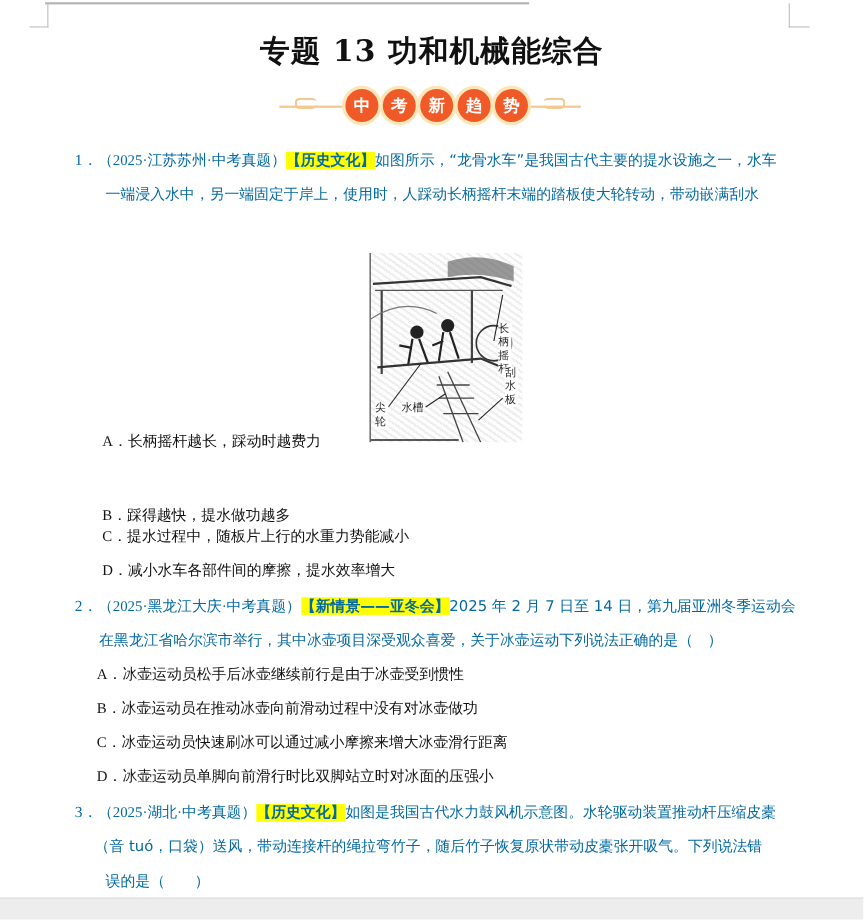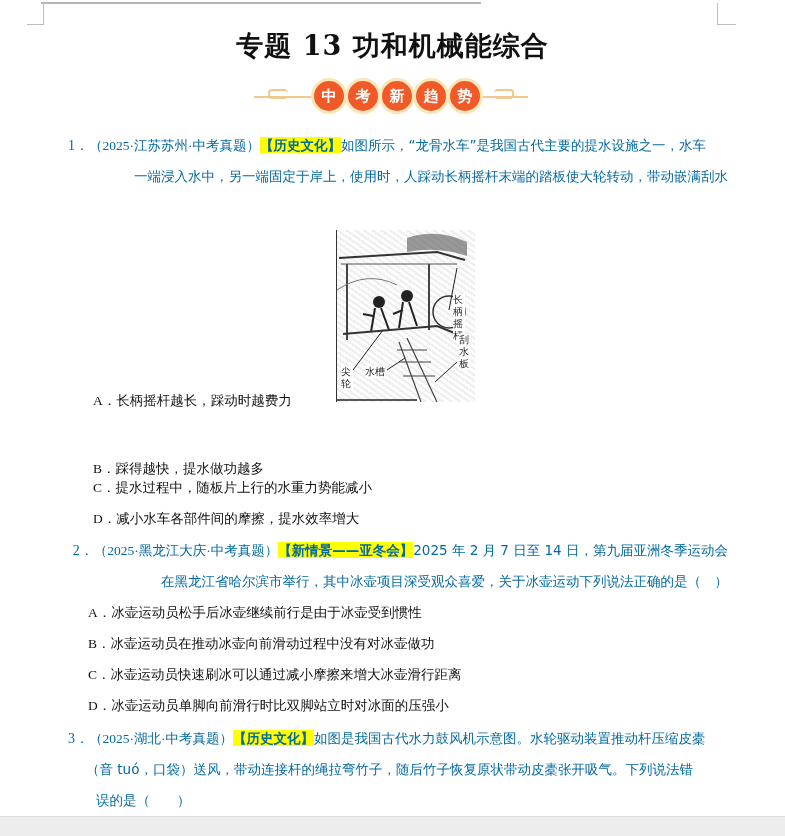--- a/index.html
+++ b/index.html
@@ -33,21 +33,21 @@
     width: 30px; height: 30px; border-radius: 50%;
     background: #f05a28; border: 3px solid #fbe6b8;
     color: #fff; font-weight: bold; font-size: 15px;
     display: flex; align-items: center; justify-content: center;
     margin-right: -2px;
   }
   .q { position: absolute; left: 68px; font-size: 13.5px; line-height: 31px; color: #0369a1; }
   .q .num { font-family: "Liberation Serif", "DejaVu Serif", serif; font-size: 14px; }
   .q .src { font-family: "Liberation Serif", "DejaVu Serif", serif; font-size: 13.5px; }
   .tag { background: #ffff00; font-weight: bold; }
-  .cont { padding-left: 28px; text-align: right; }
+  .cont { padding-left: 28px; }
   .opt { position: absolute; font-size: 13.5px; color: #111; white-space: nowrap; }
   .opt .letter { font-family: "Liberation Serif", "DejaVu Serif", serif; }
   .figure {
     position: absolute; left: 336px; top: 230px; width: 138px; height: 172px;
     border-left: 1px solid #333;
     background:
       repeating-linear-gradient(35deg, rgba(0,0,0,0.06) 0 2px, transparent 2px 5px),
       #fdfdfd;
   }
   .figure svg { position: absolute; left: 0; top: 0; }
@@ -109,21 +109,21 @@
     <div class="fig-label" style="left:122px; top:104px; width:12px;font-family:Liberation Serif, serif;">刮水板</div>
     <div class="fig-label" style="left:28px; top:136px;">水槽</div>
     <div class="fig-label" style="left:4px; top:136px; width:12px;">尖轮</div>
   </div>
 
   <div class="opt" style="left:93px; top:392px;"><span class="letter">A．</span><span>长柄摇杆越长，踩动时越费力</span></div>
   <div class="opt" style="left:93px; top:460px;text-align:center;"><span class="letter">B．</span><span>踩得越快，提水做功越多</span></div>
   <div class="opt" style="left:93px; top:479px;"><span class="letter">C．</span><span>提水过程中，随板片上行的水重力势能减小</span></div>
   <div class="opt" style="left:93px; top:510px;"><span class="letter">D．</span><span>减小水车各部件间的摩擦，提水效率增大</span></div>
 
-  <div class="q" style="top:535px; width:660px;text-align:right;">
+  <div class="q" style="top:535px; width:660px;">
     <div>
       <span class="num">2．</span><span class="src">（2025·黑龙江大庆·中考真题）</span><span class="tag">【新情景——亚冬会】</span><span>2025 年 2 月 7 日至 14 日，第九届亚洲冬季运动会</span>
     </div>
     <div style="padding-left:22px;">在黑龙江省哈尔滨市举行，其中冰壶项目深受观众喜爱，关于冰壶运动下列说法正确的是（　）</div>
   </div>
 
   <div class="opt" style="left:88px; top:604px;"><span class="letter">A．</span><span>冰壶运动员松手后冰壶继续前行是由于冰壶受到惯性</span></div>
   <div class="opt" style="left:88px; top:635px;"><span class="letter">B．</span><span>冰壶运动员在推动冰壶向前滑动过程中没有对冰壶做功</span></div>
   <div class="opt" style="left:88px; top:666px;"><span class="letter">C．</span><span>冰壶运动员快速刷冰可以通过减小摩擦来增大冰壶滑行距离</span></div>
   <div class="opt" style="left:88px; top:697px;"><span class="letter">D．</span><span>冰壶运动员单脚向前滑行时比双脚站立时对冰面的压强小</span></div>

